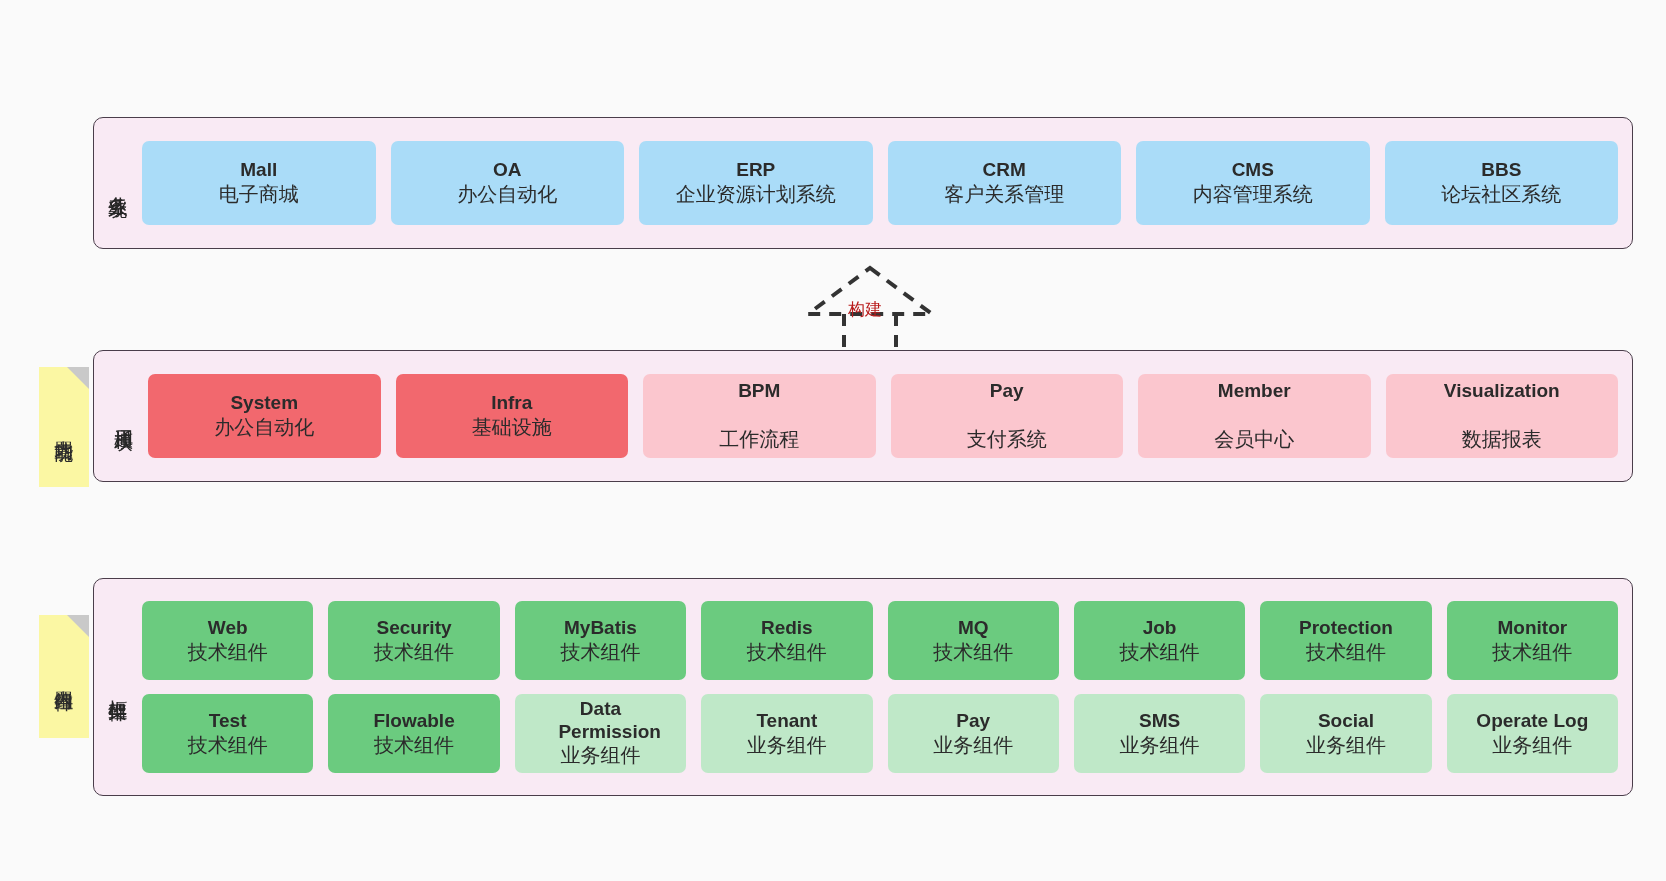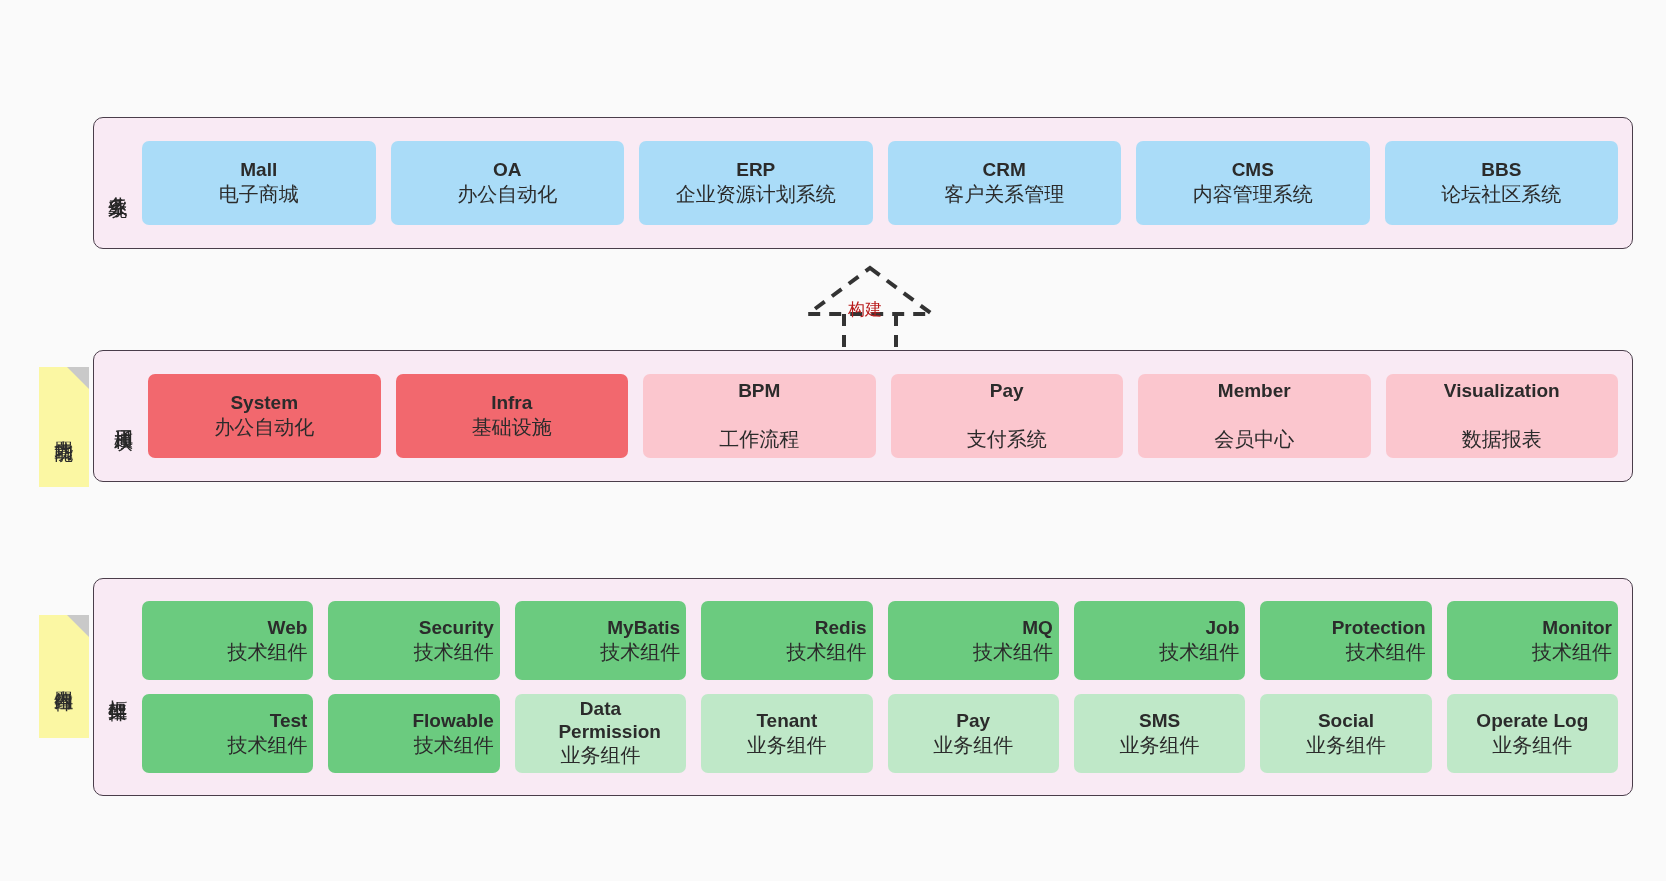--- a/index.html
+++ b/index.html
@@ -62,21 +62,21 @@
     color: #2b2b2b;
     text-align: center;
     line-height: 1.28;
     padding: 4px 6px;
   }
   .box .t1 { font-size: 19px; font-weight: bold; }
   .box .t2 { font-size: 20px; }
   .box.blue  { background: #aadcf8; }
   .box.red   { background: #f2686e; }
   .box.pink  { background: #fbc6ce; gap: 24px; }
-  .box.green { background: #6bcb7f; align-items: flex-end; }
+  .box.green { background: #6bcb7f; }
   .box.lgreen{ background: #bfe8c8; }
 
   .h-top  { height: 84px; }
   .h-mid  { height: 84px; }
   .h-bot  { height: 79px; }
 
   
   .note {
     position: absolute;
     background: #fbf7a3;

